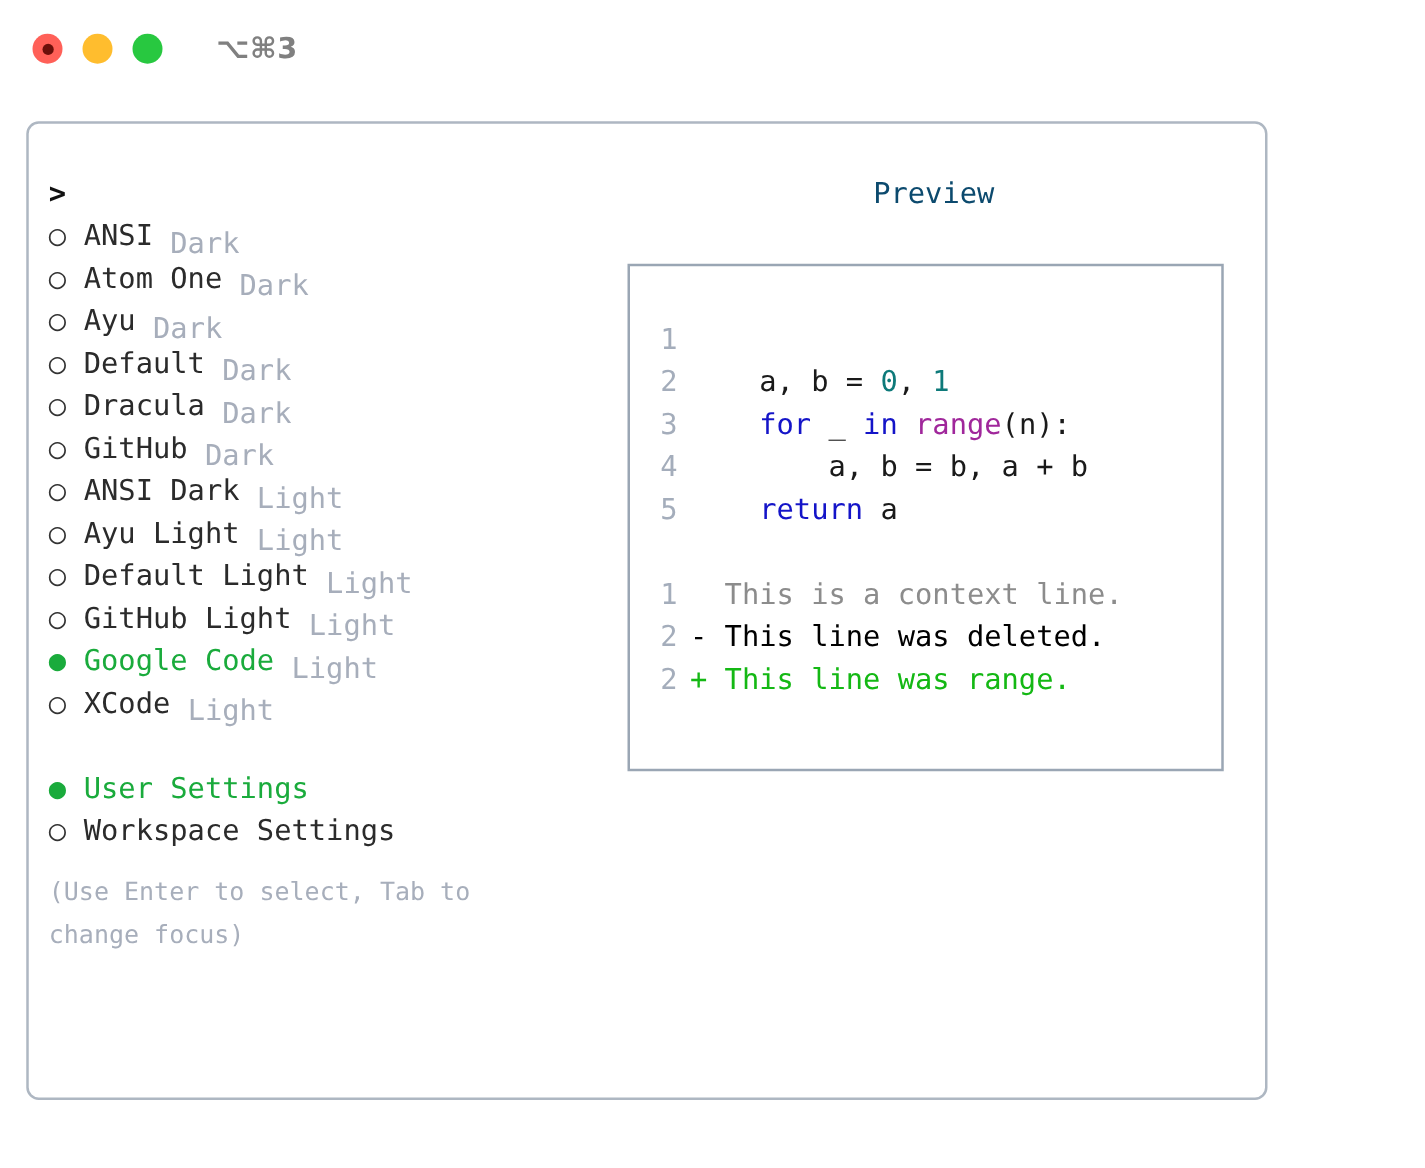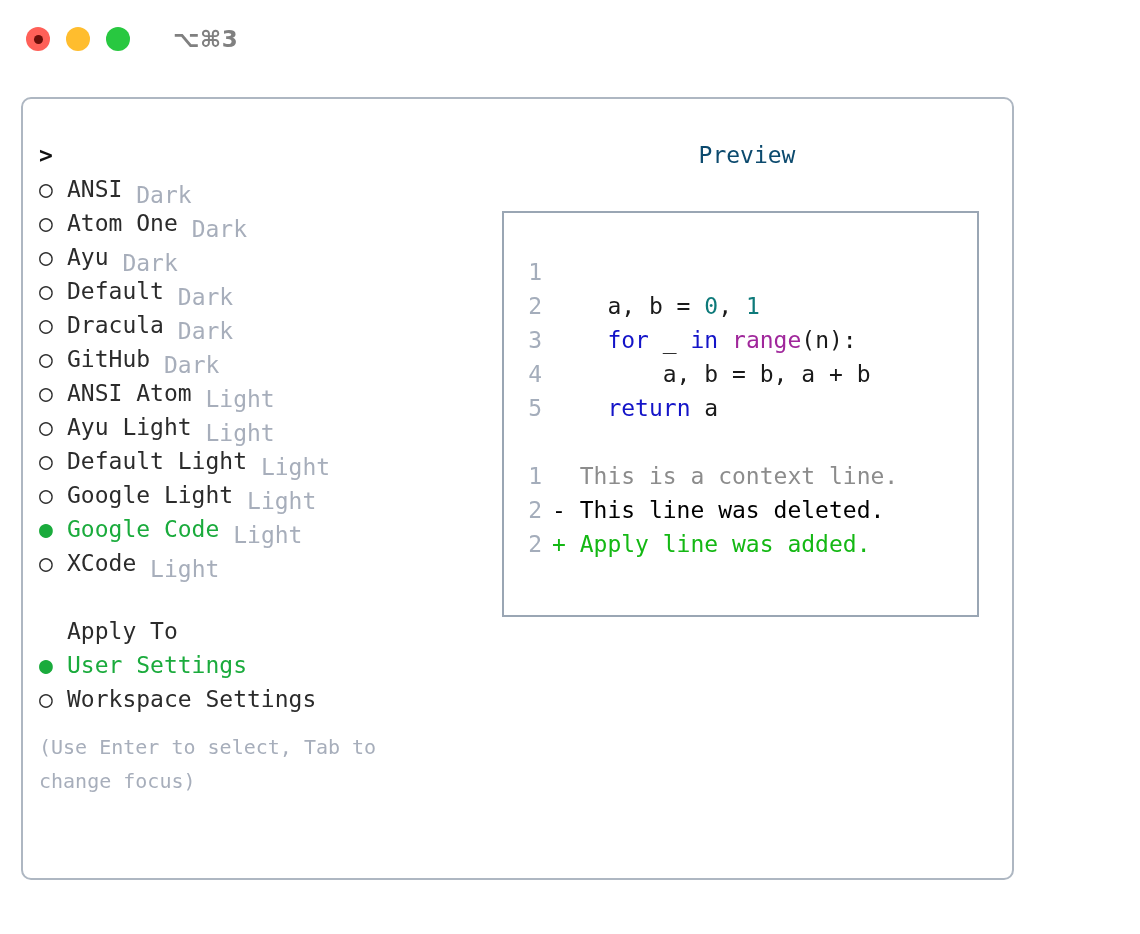--- a/index.html
+++ b/index.html
@@ -208,34 +208,30 @@
         <span class="marker">&gt;</span>
       </div>
 
       <div id="theme-rows">
           <div class="row"><span class="marker bullet-off">○</span><span class="theme-name">ANSI</span><span> </span><span class="theme-kind">Dark</span></div>
           <div class="row"><span class="marker bullet-off">○</span><span class="theme-name">Atom One</span><span> </span><span class="theme-kind">Dark</span></div>
           <div class="row"><span class="marker bullet-off">○</span><span class="theme-name">Ayu</span><span> </span><span class="theme-kind">Dark</span></div>
           <div class="row"><span class="marker bullet-off">○</span><span class="theme-name">Default</span><span> </span><span class="theme-kind">Dark</span></div>
           <div class="row"><span class="marker bullet-off">○</span><span class="theme-name">Dracula</span><span> </span><span class="theme-kind">Dark</span></div>
           <div class="row"><span class="marker bullet-off">○</span><span class="theme-name">GitHub</span><span> </span><span class="theme-kind">Dark</span></div>
-          <div class="row"><span class="marker bullet-off">○</span><span class="theme-name">ANSI Atom</span><span> </span><span class="theme-kind">Light</span></div>
+          <div class="row"><span class="marker bullet-off">○</span><span class="theme-name">ANSI Dark</span><span> </span><span class="theme-kind">Light</span></div>
           <div class="row"><span class="marker bullet-off">○</span><span class="theme-name">Ayu Light</span><span> </span><span class="theme-kind">Light</span></div>
           <div class="row"><span class="marker bullet-off">○</span><span class="theme-name">Default Light</span><span> </span><span class="theme-kind">Light</span></div>
-          <div class="row"><span class="marker bullet-off">○</span><span class="theme-name">Google Light</span><span> </span><span class="theme-kind">Light</span></div>
+          <div class="row"><span class="marker bullet-off">○</span><span class="theme-name">GitHub Light</span><span> </span><span class="theme-kind">Light</span></div>
           <div class="row"><span class="marker bullet-on">●</span><span class="theme-name selected">Google Code</span><span> </span><span class="theme-kind">Light</span></div>
           <div class="row"><span class="marker bullet-off">○</span><span class="theme-name">XCode</span><span> </span><span class="theme-kind">Light</span></div>
         </div>
 
       <div class="spacer"></div>
 
-      <div class="row">
-        <span class="marker"> </span>
-        <span class="section-head">Apply To</span>
-      </div>
 
       <div id="apply-rows">
           <div class="row"><span class="marker bullet-on">●</span><span class="opt-label selected">User Settings</span></div>
           <div class="row"><span class="marker bullet-off">○</span><span class="opt-label">Workspace Settings</span></div>
         </div>
 
       <div id="hint">(Use Enter to select, Tab to change focus)</div>
     </div>
 
     <div id="right-col">
@@ -246,19 +242,19 @@
             <div class="code-line"><span class="lineno">1</span></div>
             <div class="code-line"><span class="lineno">2</span><span class="codetext"><span class="tok-plain">    a, b = </span><span class="tok-num">0</span><span class="tok-plain">, </span><span class="tok-num">1</span></span></div>
             <div class="code-line"><span class="lineno">3</span><span class="codetext"><span class="tok-plain">    </span><span class="tok-kw">for</span><span class="tok-plain"> _ </span><span class="tok-kw">in</span><span class="tok-plain"> </span><span class="tok-fn">range</span><span class="tok-plain">(n):</span></span></div>
             <div class="code-line"><span class="lineno">4</span><span class="codetext"><span class="tok-plain">        a, b = b, a + b</span></span></div>
             <div class="code-line"><span class="lineno">5</span><span class="codetext"><span class="tok-plain">    </span><span class="tok-kw">return</span><span class="tok-plain"> a</span></span></div>
           </div>
         <div class="blank-line"></div>
         <div id="diff-block">
             <div class="code-line"><span class="lineno">1</span><span class="codetext diff-ctx">  This is a context line.</span></div>
             <div class="code-line"><span class="lineno">2</span><span class="codetext diff-del">- This line was deleted.</span></div>
-            <div class="code-line"><span class="lineno">2</span><span class="codetext diff-add">+ Apply line was added.</span></div>
+            <div class="code-line"><span class="lineno">2</span><span class="codetext diff-add">+ This line was range.</span></div>
           </div>
       </div>
     </div>
 
   </div>
 </div>
 
 </body></html>

